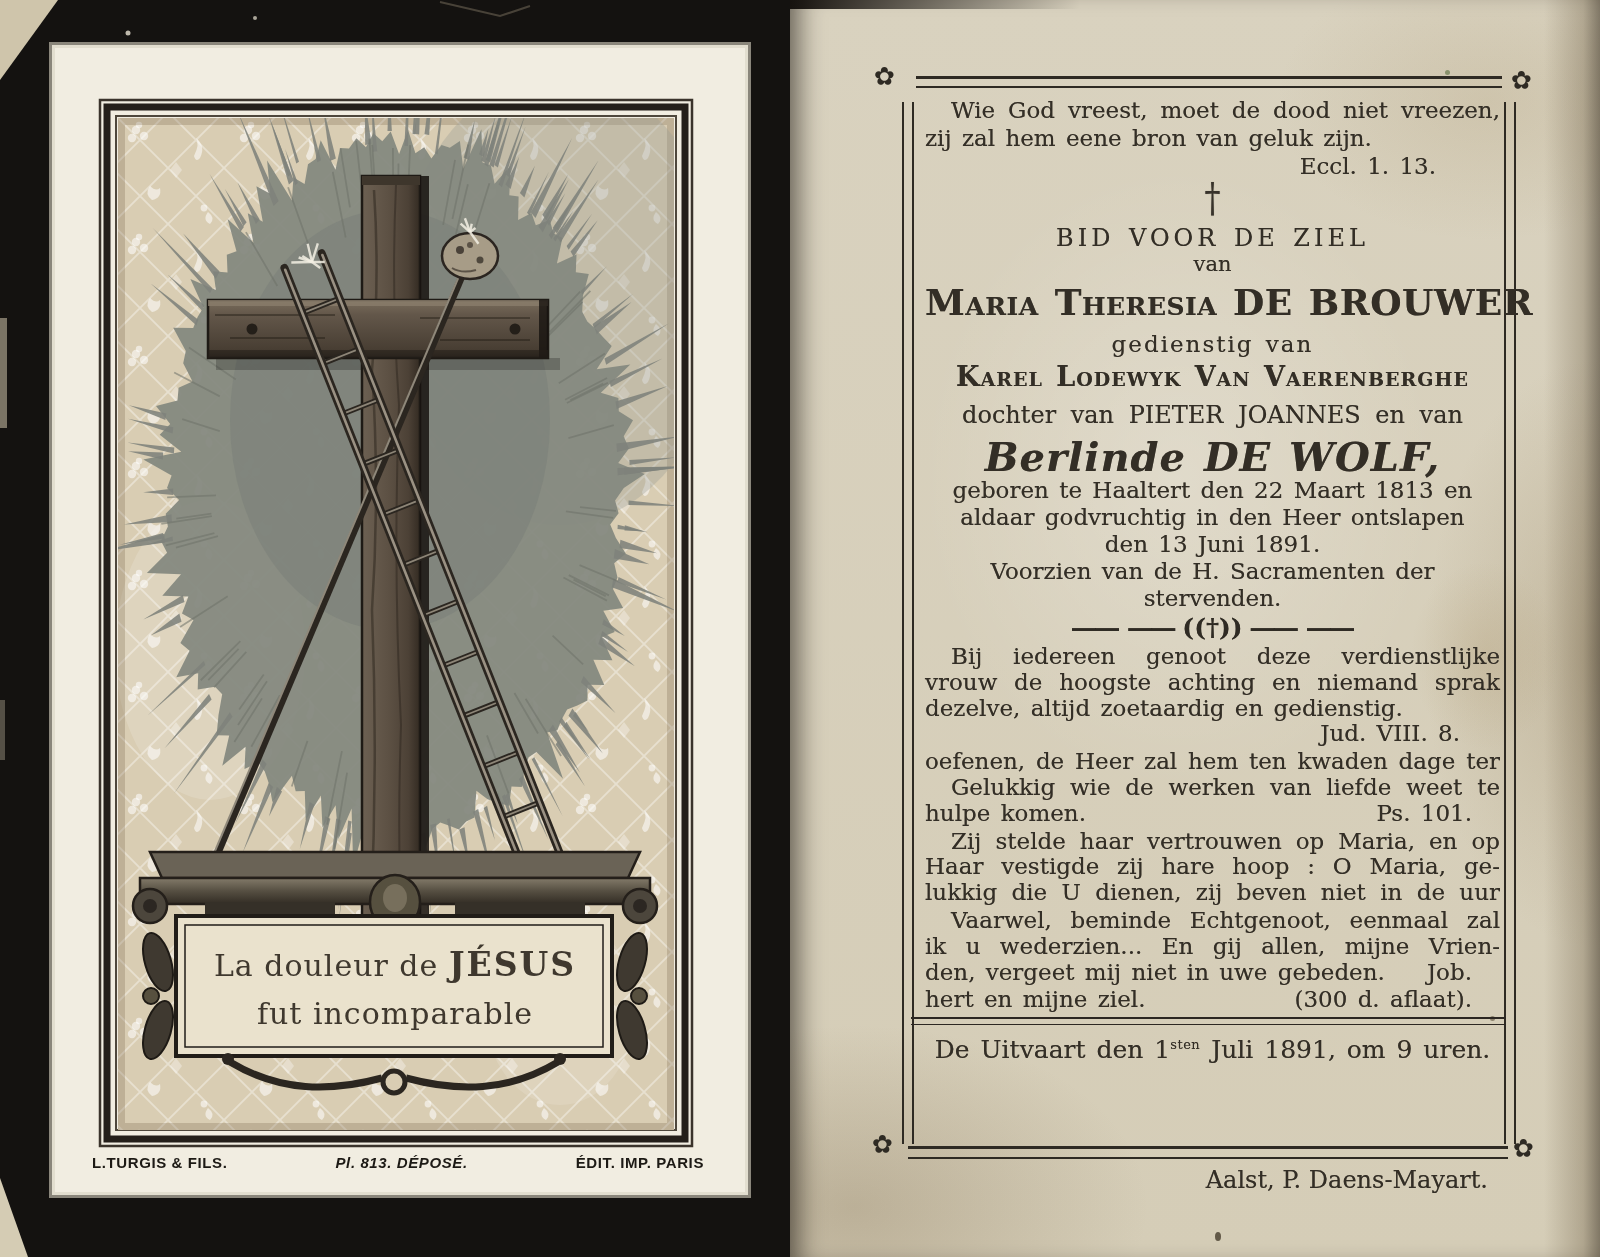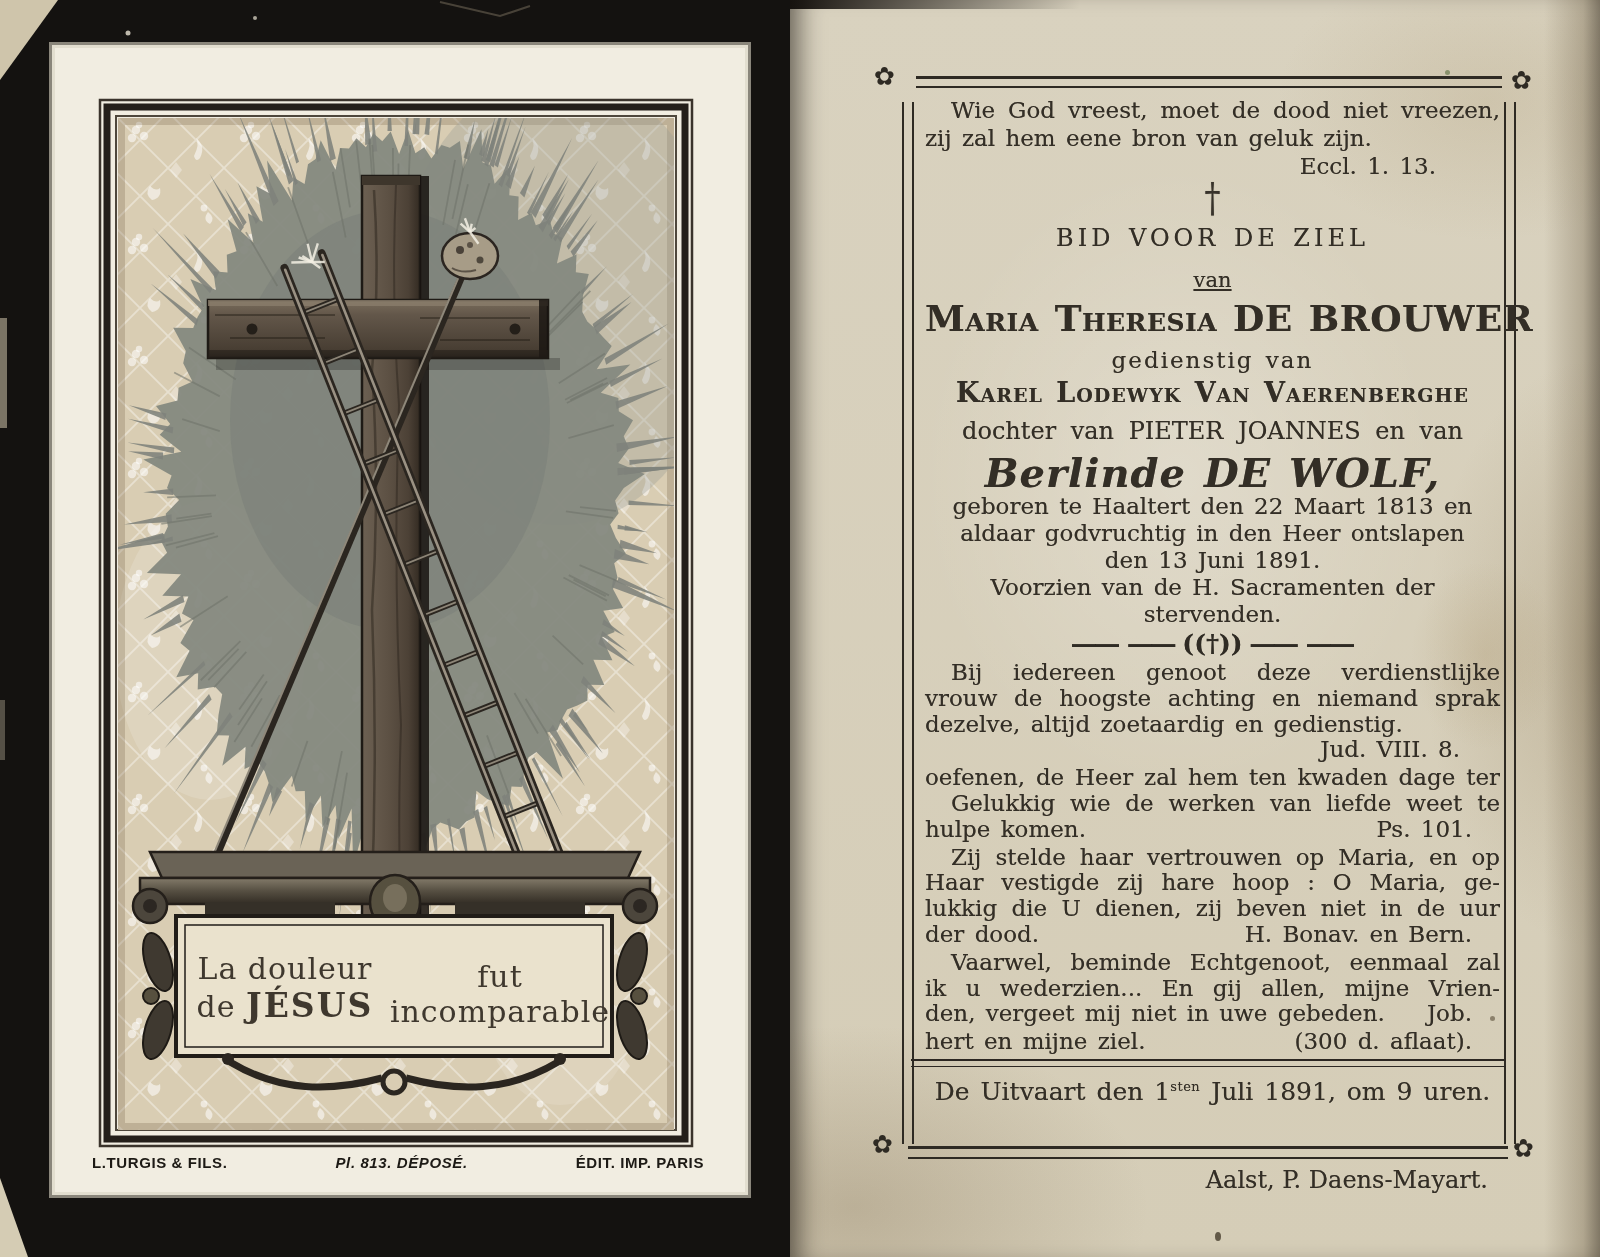--- a/index.html
+++ b/index.html
@@ -3,21 +3,21 @@
 <meta charset="utf-8">
 <style>
   html,body{margin:0;padding:0;}
   body{width:1600px;height:1257px;position:relative;overflow:hidden;
        background:#1a1713;font-family:"DejaVu Serif",serif;}
 
   
   .left-card{position:absolute;left:0;top:0;width:790px;height:1257px;}
   .left-card svg{position:absolute;left:0;top:0;}
   .caption-box{position:absolute;left:180px;top:922px;width:430px;height:132px;
-    display:flex;flex-direction:row;justify-content:center;align-items:center;
+    display:flex;flex-direction:column;justify-content:center;align-items:center;
     color:#3f382e;text-align:center;}
   .caption-l1{font-size:30px;letter-spacing:1px;}
   .caption-l1 .jname{font-size:33px;font-weight:bold;letter-spacing:2px;}
   .caption-l2{font-size:30px;margin-top:12px;letter-spacing:1px;}
   .imprint-row{position:absolute;left:92px;top:1144px;width:612px;height:36px;
     display:flex;justify-content:space-between;align-items:center;
     font-family:"Liberation Sans",sans-serif;font-weight:bold;font-size:15px;
     letter-spacing:.6px;color:#1d1a15;}
   .imprint-row .mid{font-style:italic;}
 
@@ -51,21 +51,21 @@
 
   .col{position:absolute;left:135px;top:96px;width:575px;
     text-shadow:0 0 .6px rgba(45,40,30,.55);word-spacing:3px;}
   .epi{font-size:23px;line-height:28px;}
   .jline{text-align:justify;text-align-last:justify;}
   .indent{text-indent:26px;}
   .cite-r{text-align:right;padding-right:64px;}
   .cross-sym{text-align:center;font-size:32px;height:36px;line-height:34px;
     transform:scaleY(1.25);color:#38332b;}
   .invocation{text-align:center;font-size:24px;letter-spacing:4px;margin-top:8px;height:28px;}
-  .van{text-align:center;font-size:21px;margin-top:16px;height:24px;text-decoration:underline;}
+  .van{text-align:center;font-size:21px;margin-top:0;height:24px;}
   .big-name{text-align:center;font-variant:small-caps;font-weight:bold;font-size:36px;
     white-space:nowrap;margin-top:5px;height:44px;letter-spacing:.5px;}
   .spouse-label{text-align:center;font-size:23px;letter-spacing:2px;margin-top:6px;height:26px;}
   .spouse-name{text-align:center;font-variant:small-caps;font-weight:bold;font-size:27px;
     white-space:nowrap;margin-top:4px;height:34px;letter-spacing:1px;}
   .parents{text-align:center;font-size:24px;margin-top:6px;height:28px;word-spacing:7px;}
   .mother{text-align:center;font-style:italic;font-weight:bold;font-size:40px;
     margin-top:4px;height:38px;letter-spacing:1px;}
   .vitals{margin-top:6px;font-size:23px;line-height:27px;text-align:center;}
   .divider{margin-top:0;height:30px;text-align:center;font-size:24px;color:#2f2b24;
@@ -520,24 +520,20 @@
       <div class="row2">
         <span>hulpe komen.</span>
         <span class="cite">Ps. 101.</span>
       </div>
     </div>
 
     <div class="para">
       <div class="jline indent">Zij stelde haar vertrouwen op Maria, en op</div>
       <div class="jline">Haar vestigde zij hare hoop : O Maria, ge-</div>
       <div class="jline">lukkig die U dienen, zij beven niet in de uur</div>
-      <div class="row2">
-        <span>der dood.</span>
-        <span class="cite">H. Bonav. en Bern.</span>
-      </div>
     </div>
 
     <div class="para">
       <div class="jline indent">Vaarwel, beminde Echtgenoot, eenmaal zal</div>
       <div class="jline">ik u wederzien... En gij allen, mijne Vrien-</div>
       <div class="row2">
         <span>den, vergeet mij niet in uwe gebeden.</span>
         <span class="cite">Job.</span>
       </div>
     </div>

